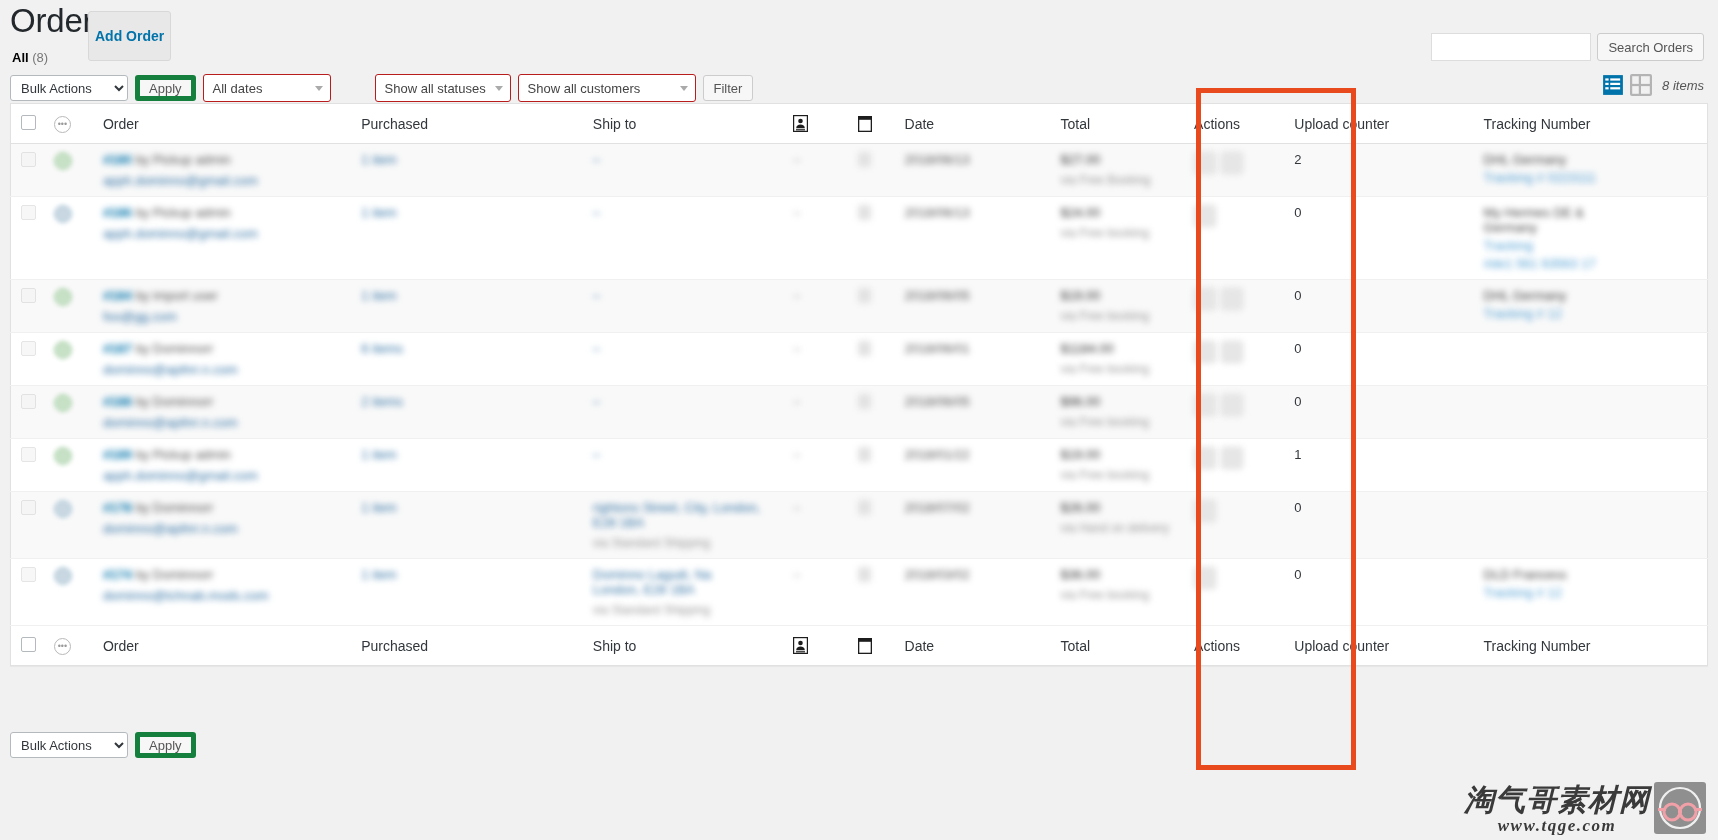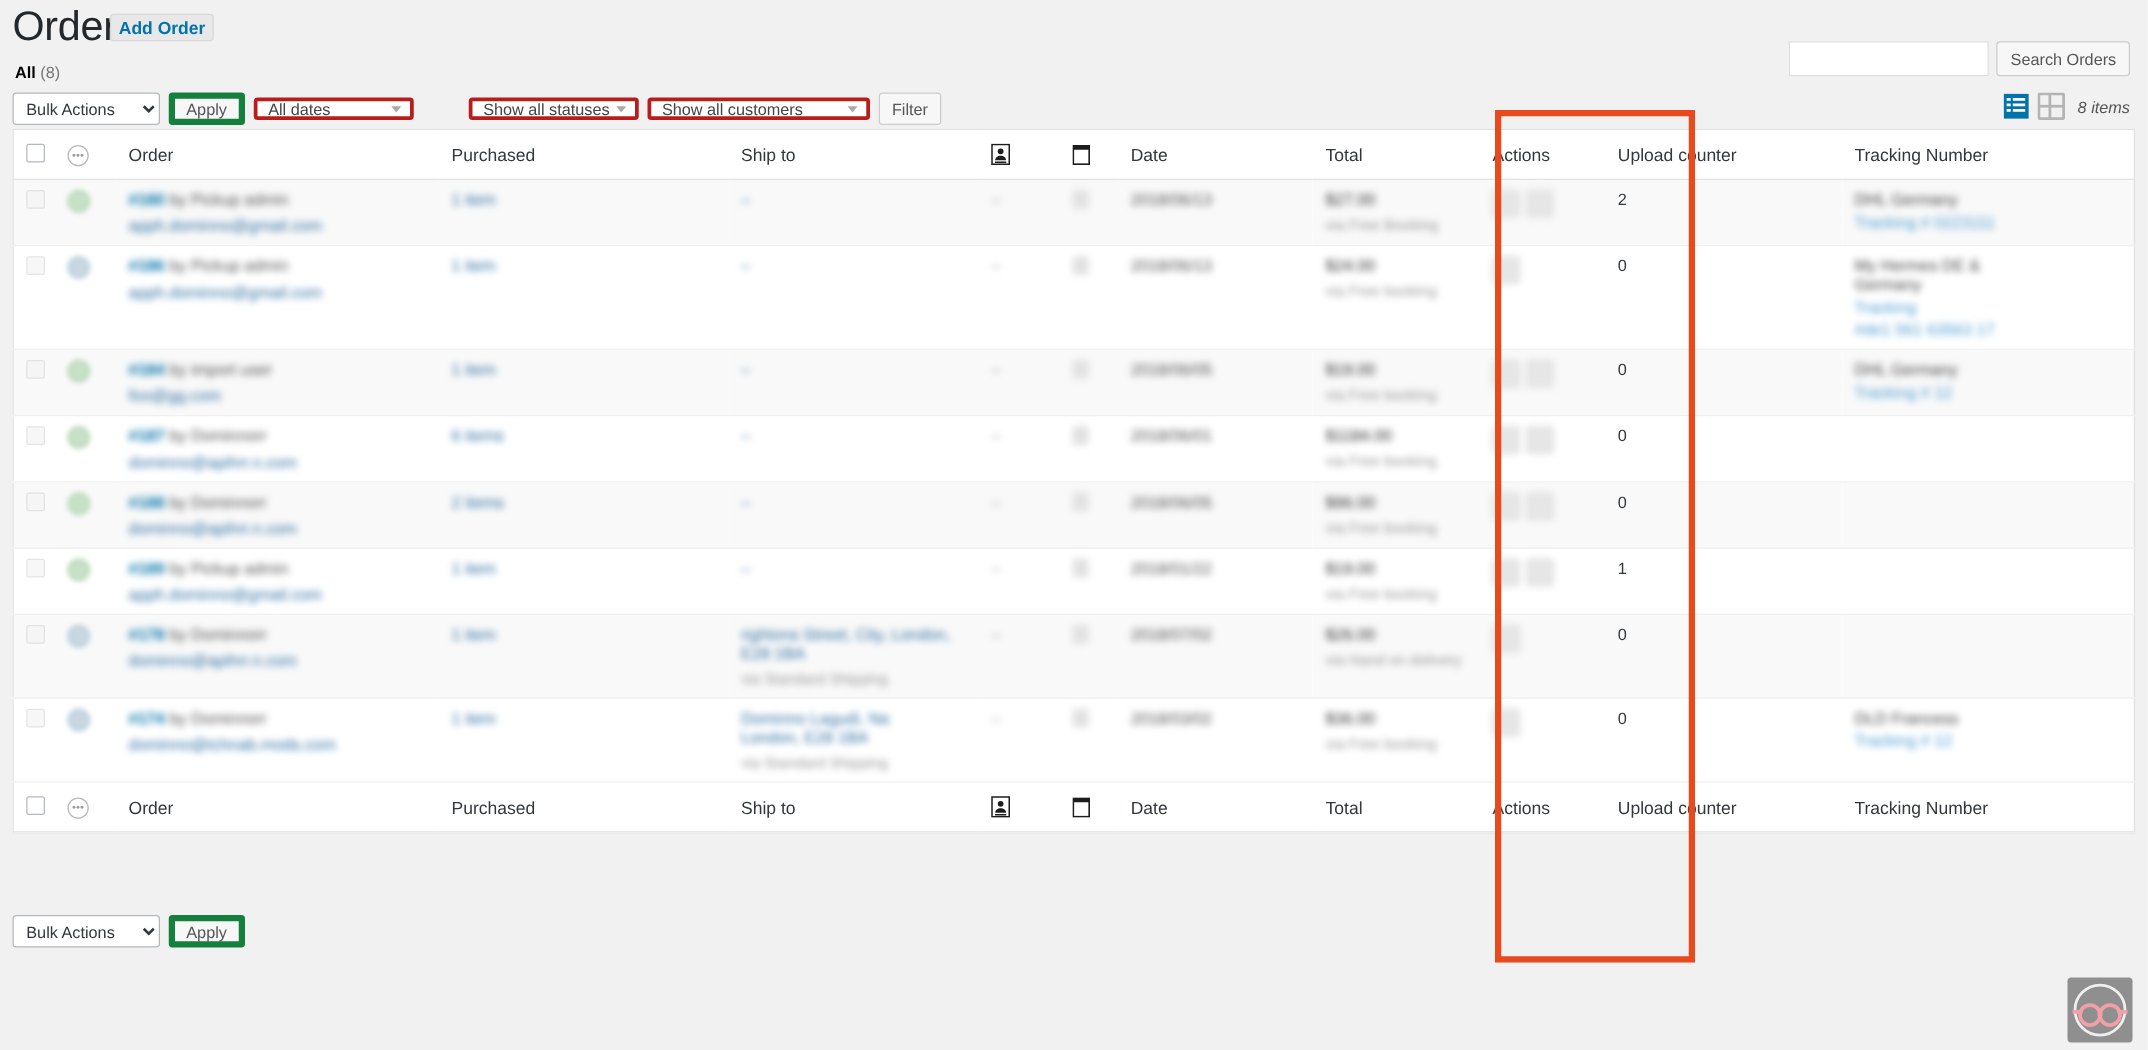--- a/index.html
+++ b/index.html
@@ -16,21 +16,21 @@
   .page-head { position: relative; height: 48px; padding: 0 16px; }
   .page-title {
     position: absolute; left: 10px; top: 2px;
     font-size: 33px; font-weight: 400; color: #23282d;
     font-family: "Liberation Sans", sans-serif; letter-spacing: -0.2px;
   }
   .add-order-btn {
     position: absolute; left: 88px; top: 11px;
     font-size: 14px; font-weight: 700; color: #0073aa;
     background: #e8e8e8; border: 1px solid #d8d8d8; border-radius: 3px;
-    padding: 2px 6px; line-height: 16px; cursor: pointer;
+    padding: 16px 6px; line-height: 16px; cursor: pointer;
   }
   
   .wm-logo {
     position: absolute; left: 8px; top: 8px; width: 170px; height: 44px;
     pointer-events: none;
   }
   .wm-cloud { position: absolute; left: 0px; top: 15px; }
   .wm-text {
     position: absolute; left: 38px; top: 10px;
     font-family: "Liberation Serif", serif; font-weight: 700;
@@ -62,21 +62,21 @@
     height: 26px; font-size: 13px; color: #32373c; background: #fff;
     border: 1px solid #b4b9be; border-radius: 3px; padding: 0 4px 0 6px;
     font-family: "Liberation Sans", sans-serif;
   }
   .bulk-select { width: 118px; }
   .btn-apply {
     height: 26px; padding: 0 9px; font-size: 13px; color: #555;
     background: #f7f7f7; border: 5px solid #15803d; border-radius: 3px; cursor: pointer;
   }
   .fancy-select {
-    position: relative; height: 18px; border: 3px solid #b91c1c; background: #fff;
+    position: relative; height: 28px; border: 1px solid #b91c1c; background: #fff;
     border-radius: 3px; font-size: 13px; color: #444; display: flex; align-items: center;
     padding: 0 36px 0 9px; cursor: pointer; white-space: nowrap;
   }
   .fancy-select .caret {
     position: absolute; right: 7px; top: 50%; margin-top: -2px;
     border-left: 4px solid transparent; border-right: 4px solid transparent;
     border-top: 5px solid #aaa;
   }
   .w-dates { width: 128px; }
   .w-status { width: 136px; margin-left: 37px; }
@@ -455,20 +455,24 @@
   <div class="tablenav bottom">
     <select class="wp-select bulk-select">
       <option>Bulk Actions</option>
     </select>
     <button class="btn-apply">Apply</button>
   </div>
 
   <div class="highlight-box"></div>
 
   <div class="tq-wm">
+    <div class="tq-text-wrap">
+      <div class="tq-cn">淘气哥素材网</div>
+      <div class="tq-en">www.tqge.com</div>
+    </div>
     <div class="tq-badge">
       <svg width="52" height="52" viewBox="0 0 52 52">
         <circle cx="26" cy="26" r="20" fill="none" stroke="#efefef" stroke-width="2.2"></circle>
         <circle cx="18" cy="30" r="8" fill="none" stroke="#f2a0a8" stroke-width="3"></circle>
         <circle cx="34" cy="30" r="8" fill="none" stroke="#f2a0a8" stroke-width="3"></circle>
         <rect x="24" y="28" width="4" height="3" fill="#f2a0a8"></rect>
         <rect x="4" y="26" width="8" height="3" fill="#f2a0a8"></rect>
         <rect x="40" y="26" width="8" height="3" fill="#f2a0a8"></rect>
       </svg>
     </div>

